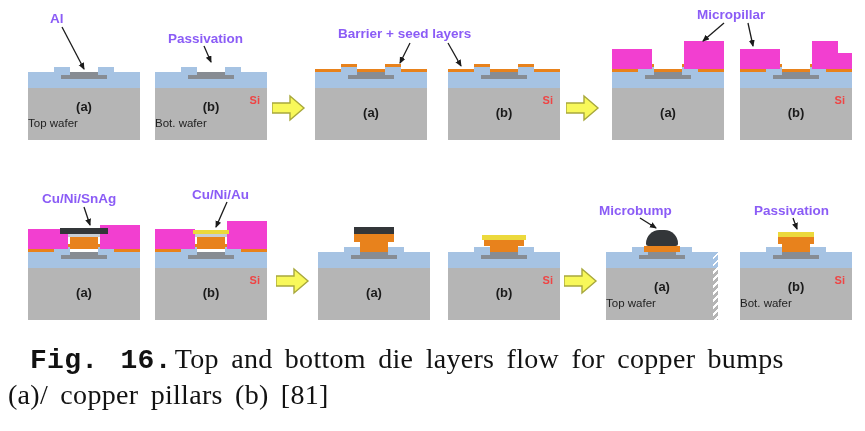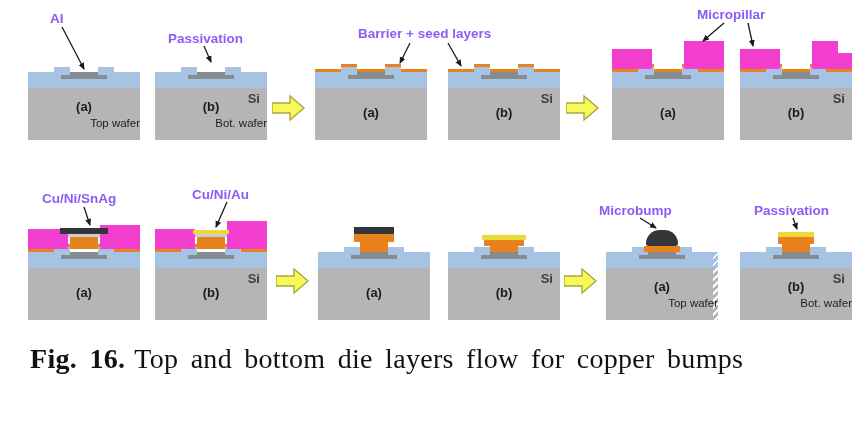--- a/index.html
+++ b/index.html
@@ -20,31 +20,31 @@
   .s4{left:70px;width:16px;bottom:73px;}
   .s5{left:86px;right:0;bottom:68px;}
   .pr{background:var(--photoresist,#f23fd0);bottom:71px;}
   .prl{left:0;width:40px;height:20px;}
   .prr{left:72px;right:0;height:28px;}
   .cu{left:42px;width:28px;bottom:71px;height:12px;background:var(--seed,#e8821c);}
   .ni{left:40px;width:32px;bottom:83px;height:3px;background:var(--nickel,#c9ced4);}
   .bump{background:var(--seed,#e8821c);}
   .ltr{left:0;right:0;bottom:26px;text-align:center;font-weight:700;font-size:13px;color:#1b1b1b;}
   .ltr.solo{bottom:20px;}
-  .pcap{left:0;right:0;bottom:11px;text-align:right;font-size:11.5px;color:#222;}
-  .si{right:7px;bottom:34px;font-weight:700;font-size:13px;color:#404040;}
+  .pcap{left:0;right:0;bottom:11px;text-align:left;font-size:11.5px;color:#222;}
+  .si{right:7px;bottom:34px;font-weight:700;font-size:11px;color:#ef4444;}
   .ann{position:absolute;font-weight:700;font-size:13.5px;color:#8b5cf6;white-space:nowrap;}
   .leads{position:absolute;left:0;top:0;pointer-events:none;}
   .leads line{stroke:#1b1b1b;stroke-width:1.3;}
   .step-arrow{position:absolute;}
   .step-arrow path{fill:var(--arrow-fill,#f8f85a);stroke:var(--arrow-stroke,#a8a83c);stroke-width:1.4;}
   .fcap{position:absolute;left:8px;top:342px;width:852px;
         font-family:"Liberation Serif",serif;font-size:28px;color:#121212;line-height:1.22;}
   .fcap .l1{padding-left:22px;word-spacing:5px;letter-spacing:0.3px;}
-  .fcap .figlbl{font-weight:700;margin-right:9px;}
+  .fcap .figlbl{font-weight:700;margin-right:3px;font-family:Liberation Mono, monospace;}
   .fcap .l2{word-spacing:5px;letter-spacing:0.3px;}
   .jag{background:repeating-linear-gradient(135deg,#fff 0 2px,rgba(255,255,255,0) 2px 5px);}
 </style>
 </head>
 <body>
 
 <div class="fig">
 
   <div class="panel" style="left:28px;top:40px;height:100px">
     <div class="sub"></div>
@@ -230,21 +230,21 @@
     <div class="bump" style="left:42px;width:28px;bottom:68px;height:8px"></div>
     <div class="bump" style="left:38px;width:36px;bottom:76px;height:7px"></div>
     <div style="left:38px;width:36px;bottom:83px;height:5px;background:var(--gold,#ecd93c)"></div>
     <div class="ltr">(b)</div>
     <div class="pcap">Bot. wafer</div>
     <div class="si">Si</div>
   </div>
 
   <div class="ann" style="left:50px;top:11px">Al</div>
   <div class="ann" style="left:168px;top:31px">Passivation</div>
-  <div class="ann" style="left:358px;top:26px">Barrier + seed layers</div>
+  <div class="ann" style="left:338px;top:26px">Barrier + seed layers</div>
   <div class="ann" style="left:697px;top:7px">Micropillar</div>
   <div class="ann" style="left:42px;top:191px">Cu/Ni/SnAg</div>
   <div class="ann" style="left:192px;top:187px">Cu/Ni/Au</div>
   <div class="ann" style="left:599px;top:203px">Microbump</div>
   <div class="ann" style="left:754px;top:203px">Passivation</div>
 
   <svg class="leads" width="865" height="431" viewBox="0 0 865 431">
     <defs>
       <marker id="ah" markerWidth="8" markerHeight="8" refX="6" refY="3" orient="auto" markerUnits="userSpaceOnUse">
         <path d="M0,0 L7,3 L0,6 Z" fill="#1b1b1b"></path>
@@ -259,15 +259,16 @@
     <line x1="84" y1="207" x2="90" y2="225" marker-end="url(#ah)"></line>
     <line x1="227" y1="202" x2="216" y2="227" marker-end="url(#ah)"></line>
     <line x1="640" y1="218" x2="656" y2="228" marker-end="url(#ah)"></line>
     <line x1="793" y1="218" x2="797" y2="229" marker-end="url(#ah)"></line>
   </svg>
 
   <div class="fcap">
     <div class="l1">
       <span class="figlbl">Fig. 16.</span><span>Top and bottom die layers flow for copper bumps</span>
     </div>
+    <div class="l2">(a)/ copper pillars (b) [81]</div>
   </div>
 
 </div>
 
 </body></html>

